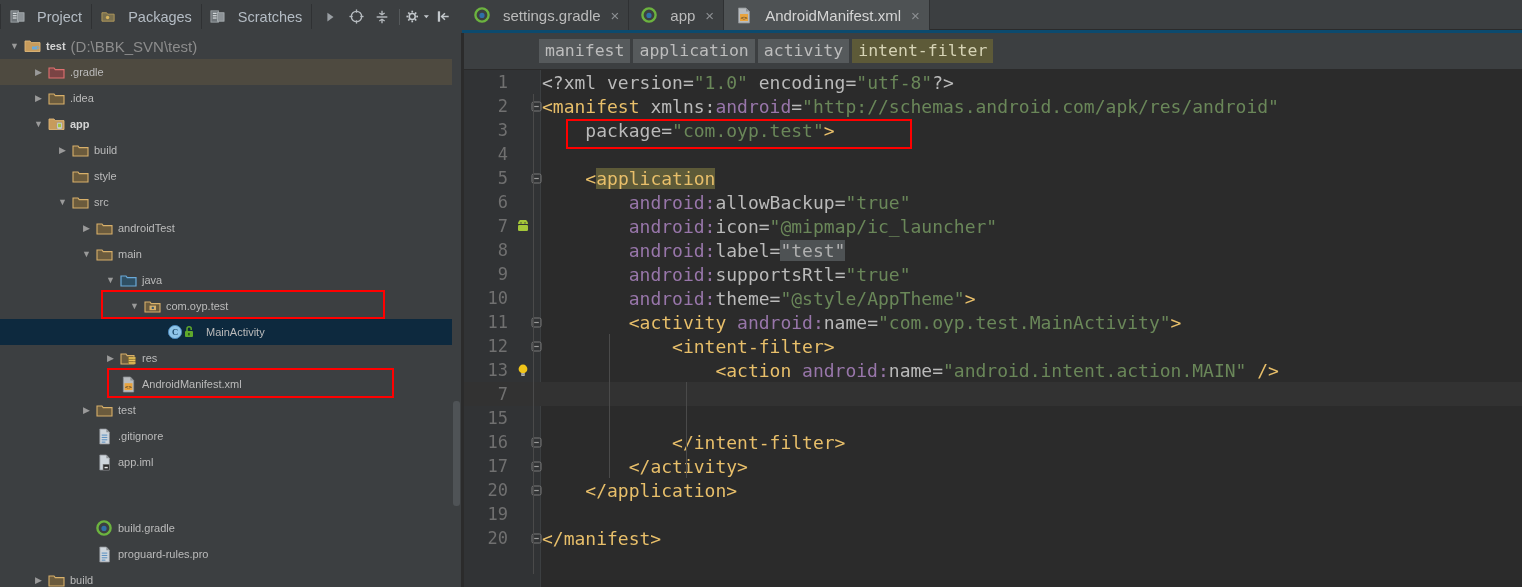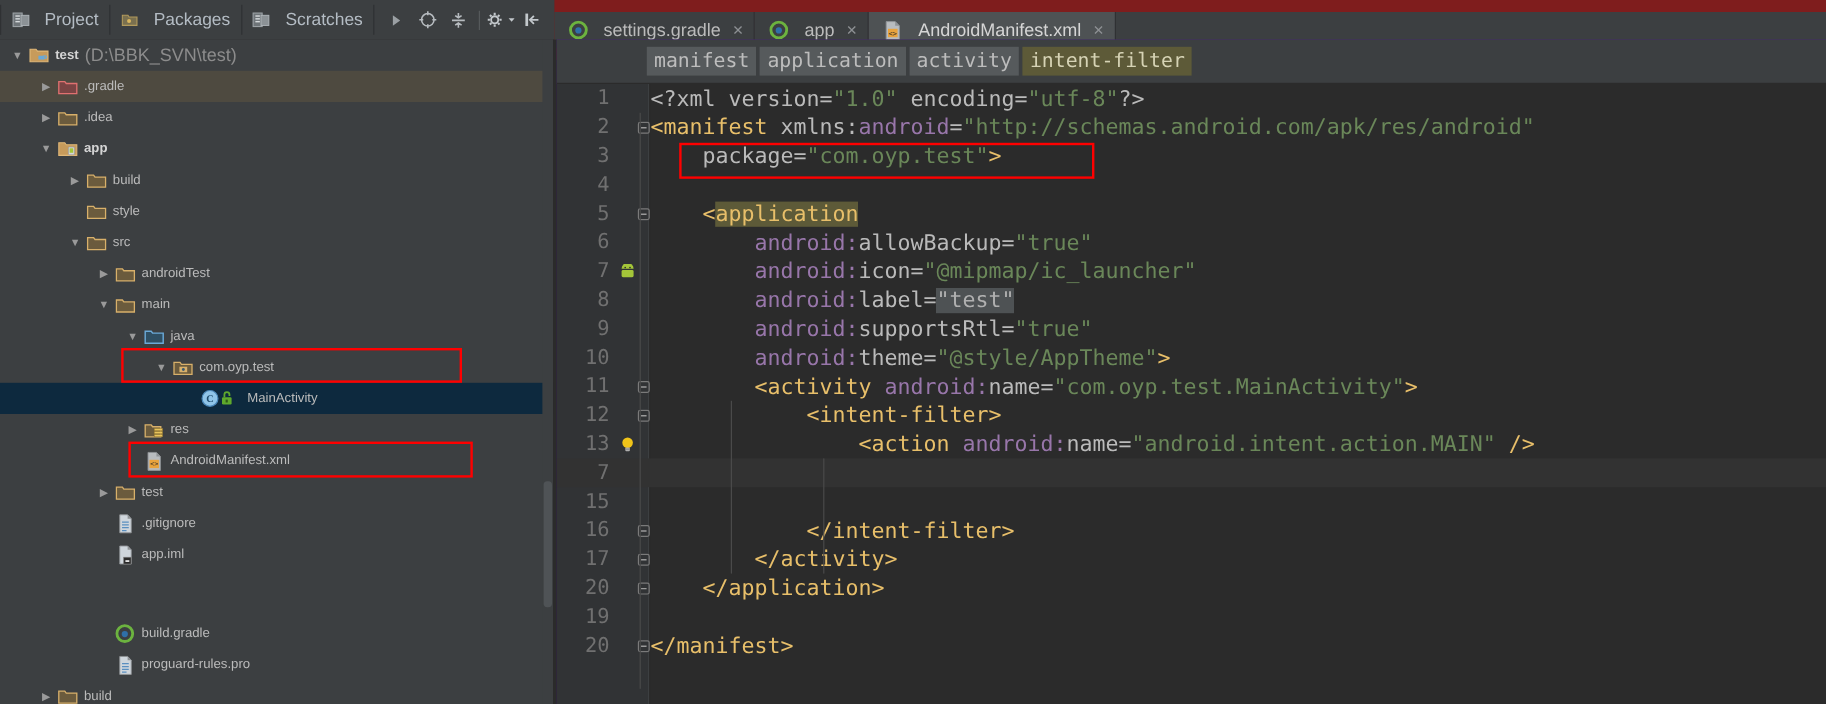--- a/index.html
+++ b/index.html
@@ -33,22 +33,22 @@
   .tool-tab-label { color: #b4bcc4; font-size: 14.5px; white-space: nowrap; }
   .tb-icons { display: flex; align-items: center; gap: 2px; padding-left: 6px; }
   .tb-btn {
     width: 24px; height: 24px; display: flex; align-items: center; justify-content: center;
     cursor: default;
   }
   .tb-sep { width: 1px; height: 16px; background: #55595b; margin: 0 3px; }
 
   
   .editor-tabs {
-    flex: 1; display: flex; align-items: center; height: 50px;
-    background: #7f1d1d;
+    flex: 1; display: flex; align-items: flex-start; height: 50px;
+    background: #0c4a6e;
   }
   .etab {
     display: flex; align-items: center; gap: 7px;
     height: 30px; padding: 0 9px 0 11px;
     font-size: 15px; color: #bbbbbb;
     border-right: 1px solid #2f3133;
     background: #3c3f41;
     cursor: default;
   }
   .etab.active { background: #4e5254; color: #d5d5d5; }

